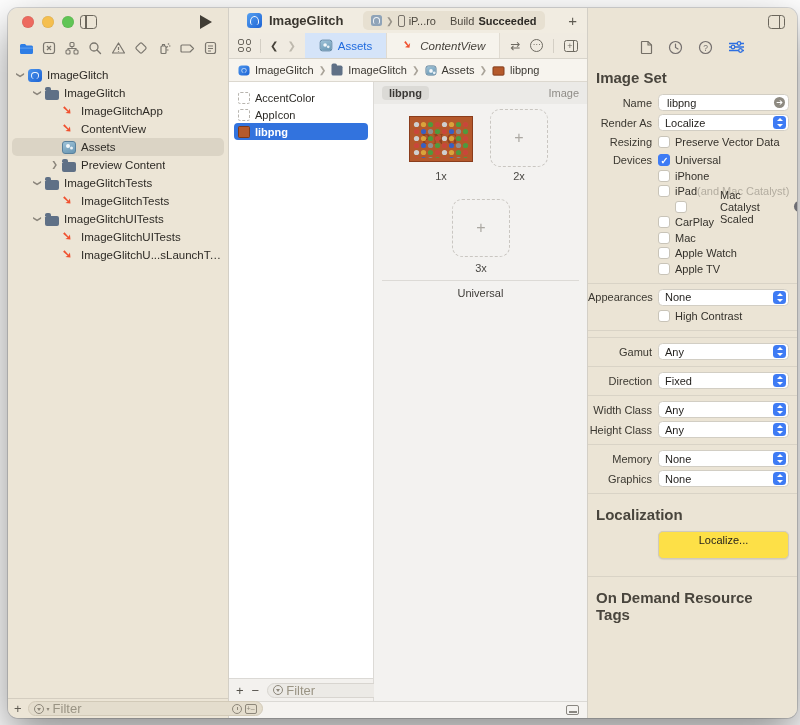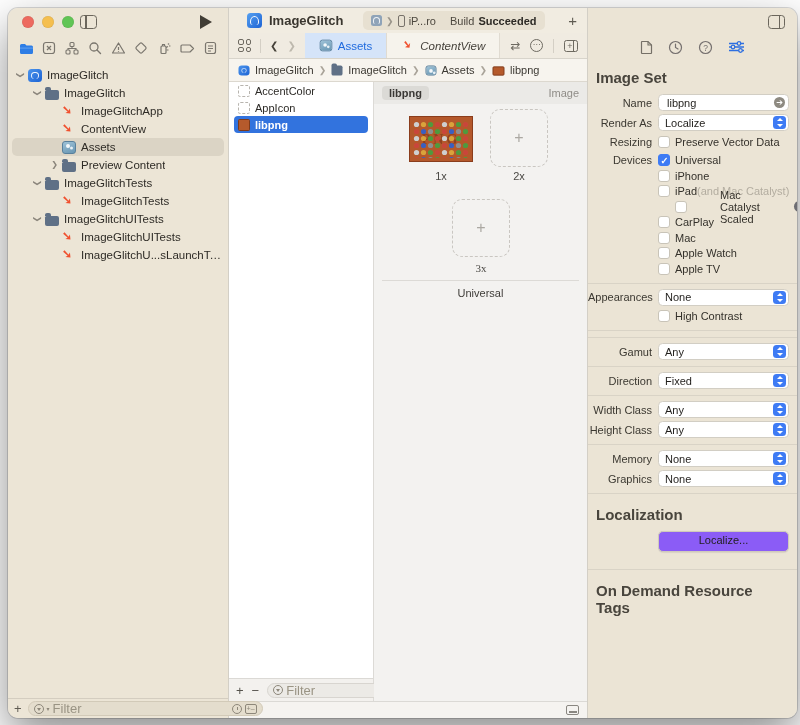--- a/index.html
+++ b/index.html
@@ -108,21 +108,21 @@
   .add-ed { width:14px; height:12px; border:1.2px solid #6e6a61; border-radius:2.5px; position:relative;
     font-size:9px; line-height:10px; text-align:left; padding-left:2px; }
   .add-ed::after{ content:""; position:absolute; right:3.5px; top:0; bottom:0; width:1.2px; background:#6e6a61; }
   .jumpbar { height:23px; flex:none; background:#f7f4ee; border-bottom:1px solid #dcd8cf;
     display:flex; align-items:center; padding:0 9px; gap:5px; font-size:11px; color:#3c3933; }
   .jumpbar .tic { width:12px; height:11px; margin:0; transform:scale(.92); }
   .bc-sep { color:#a9a399; font-size:9px; }
   .tic.imgmini { width:13px; height:10px; background:#b55a2c; border:1px solid #7e3a1a; border-radius:1.5px; margin-top:1px;}
   .mid-body { flex:1; display:flex; min-height:0; }
   .asset-col { width:145px; flex:none; background:#fff; border-right:1px solid #dcdad6; display:flex; flex-direction:column; }
-  .alist { flex:1; }
+  .alist { flex:1; padding-top:7px; }
   .arow { height:17px; display:flex; align-items:center; margin:0 5px; padding:0 4px; border-radius:4px;
     font-size:11px; color:#2c2a26; gap:5px; }
   .arow .tic { width:12px; height:12px; margin:0; }
   .tic.dashed { border:1.2px dashed #b7b4ae; border-radius:2.5px; background:transparent; }
   .arow.sel { background:#3273de; color:#fff; font-weight:bold; }
   .list-filter { height:23px; flex:none; border-top:1px solid #dbd9d5; display:flex; align-items:center;
     padding:0 7px; gap:8px; color:#6c6862; background:#f3f1ee; }
   .lf-plus, .lf-minus { font-size:13px; line-height:13px; color:#55524c; }
   .filter-pill.light { background:#eceae6; border-color:#d8d5d0; }
   .detail { flex:1; background:#f3f2f0; position:relative; overflow:hidden; }
@@ -130,21 +130,21 @@
   .dbadge { background:#dbdad6; border-radius:4px; padding:1px 7px; font-size:11px; font-weight:bold; color:#3a3835; }
   .dkind { margin-left:auto; font-size:11px; color:#8f8c87; }
   .slot-img { position:absolute; left:35px; top:34px; width:64px; height:46px; }
   .slot-empty { position:absolute; border:1.5px dashed #c9c6c1; border-radius:10px;
     display:flex; align-items:center; justify-content:center; color:#aba8a2; font-size:16px; }
   .slot2 { left:116px; top:27px; width:58px; height:58px; }
   .slot3 { left:78px; top:117px; width:58px; height:58px; }
   .slab { position:absolute; font-size:11px; color:#4a4844; text-align:center; }
   .slab1 { left:35px; width:64px; top:88px; }
   .slab2 { left:113px; width:64px; top:88px; }
-  .slab3 { left:75px; width:64px; top:180px;font-family:Liberation Serif, serif; }
+  .slab3 { left:75px; width:64px; top:180px; }
   .ddiv { position:absolute; left:8px; right:8px; top:198px; height:1px; background:#dcdad6; }
   .idiom { position:absolute; left:0; right:0; top:205px; text-align:center; font-size:11px; color:#3f3d39; }
   .mid-status { height:17px; flex:none; border-top:1px solid #dbd9d5; background:#f5f3f0;
     display:flex; align-items:center; padding:0 8px; }
   .blue-chip { width:15px; height:8px; background:#3b78e7; border-radius:3px; }
   .slice-ic { margin-left:auto; width:13px; height:10px; border:1.2px solid #8a8781; border-radius:2px; position:relative; }
   .slice-ic::after{ content:""; position:absolute; left:1.5px; right:1.5px; bottom:1px; height:2px; background:#8a8781; }
 
   
   .insp { width:209px; flex:none; background:#ebe4d5; position:relative; }
@@ -176,21 +176,21 @@
   .cb.on { background:#3e7bf4; border-color:#3e7bf4; }
   .cb.on::after{ content:"\2713"; position:absolute; left:1.5px; top:-0.5px; color:#fff; font-size:9.5px; font-weight:bold; }
   .optcol { flex:1; }
   .opt { display:flex; align-items:center; height:15.5px; }
   .opt.indent { padding-left:17px;gap:28px; }
   .suffix { color:#b3ada0; }
   .info-ic { width:11px; height:11px; background:#6d6d72; border-radius:50%; color:#fff;
     font-size:8px; line-height:11px; text-align:center; font-style:italic;
     font-family:"Liberation Serif", serif; margin-left:6px; flex:none; }
   .idiv { height:1px; background:#d9d3c6; margin:6px 0 5px; }
-  .btn { flex:1; height:21px; background:#8b5cf6; border:1px solid #d0cabb; border-radius:5px;
+  .btn { flex:1; height:28px; background:#fde047; border:1px solid #d0cabb; border-radius:5px;
     text-align:center; line-height:16px; color:#211f1c; box-shadow:0 0.5px 1px rgba(0,0,0,.08); }
   .tags-field { display:flex; margin:3px 8px; }
   .tags-input { flex:1; height:18px; background:#faf8f3; border:1px solid #d6d0c2; border-radius:4px;
     font-size:11px; color:#34312b; padding:0 5px; outline:none; font-family:inherit; }
   .tags-input::placeholder { color:#aba594; }
   .gap8 { height:8px; }
 </style>
 </head>
 <body>
 

